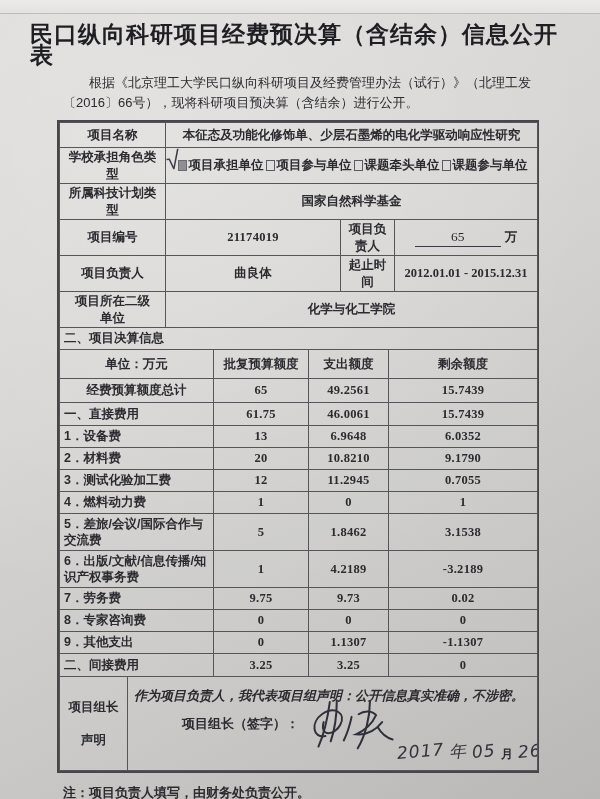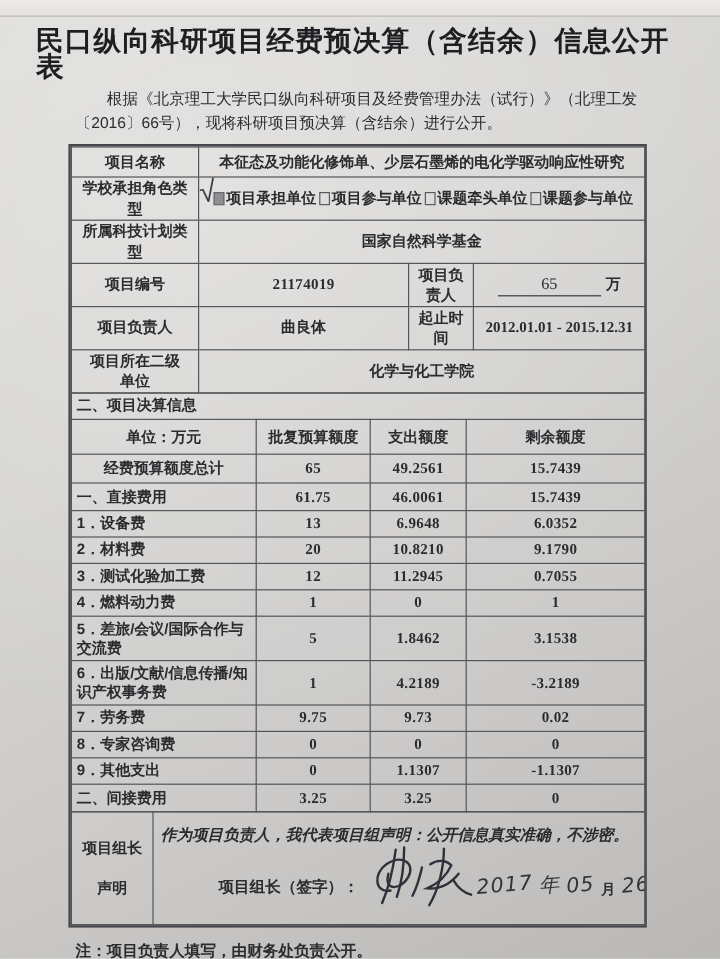--- a/index.html
+++ b/index.html
@@ -74,21 +74,21 @@
   .check-glyph{
     position:absolute;left:-10px;top:-13px;
     font-size:25px;color:#3b3b44;font-weight:400;
     transform:rotate(-6deg);pointer-events:none;
   }
   
   .decl-label div{text-align:center;font-weight:600;}
   .decl-label .gap{height:16px;}
   .decl-cell{vertical-align:top;}
   .statement{margin:3px 0 0 2px;font-size:13px;font-weight:600;font-style:italic;}
-  .sig-line{display:flex;align-items:center;margin-top:10px;padding-left:50px;height:48px;}
+  .sig-line{display:flex;margin-top:10px;padding-left:50px;height:48px;}
   .sig-label{font-size:13px;font-weight:600;white-space:nowrap;}
   .signature-svg{margin:-20px 0 0 2px;flex:0 0 auto;}
   .date{
     margin-left:auto;margin-right:4px;
     display:flex;align-items:flex-end;gap:5px;white-space:nowrap;
   }
   .hand{
     font-style:italic;display:inline-block;
     transform:rotate(-5deg);
     font-size:17px;font-weight:500;letter-spacing:1px;color:#33333c;

